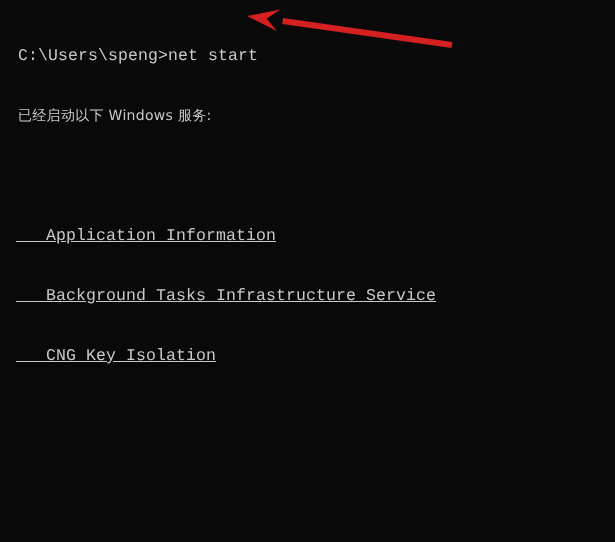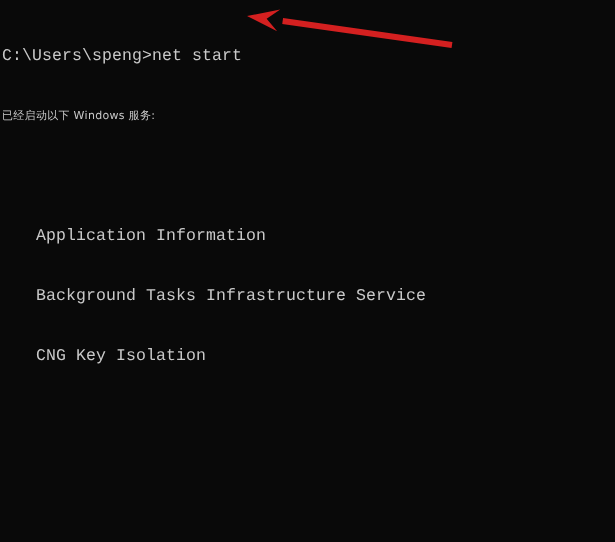--- a/index.html
+++ b/index.html
@@ -28,33 +28,34 @@
     color: #c9c9c9;
     font-size: 16.5px;
     line-height: 20px;
     letter-spacing: 0.1px;
     white-space: pre;
     text-rendering: geometricPrecision;
     -webkit-font-smoothing: antialiased;
   }
   .line {
     height: 20px;
-    padding-left: 2px;
+    padding-left: 18px;
     white-space: pre;
   }
   .line.cjk {
     font-family: "DejaVu Sans", "Liberation Sans", sans-serif;
-    font-size: 11px;
+    font-size: 14px;
     letter-spacing: 0.3px;
   }
   .line.blank {
     height: 20px;
   }
   .svc {
-    padding-left: 6px;
+    padding-left: 16px;
+    text-decoration: underline;
   }
   .arrow-layer {
     position: absolute;
     top: 0;
     left: 0;
     width: 615px;
     height: 542px;
     pointer-events: none;
   }
 </style>

